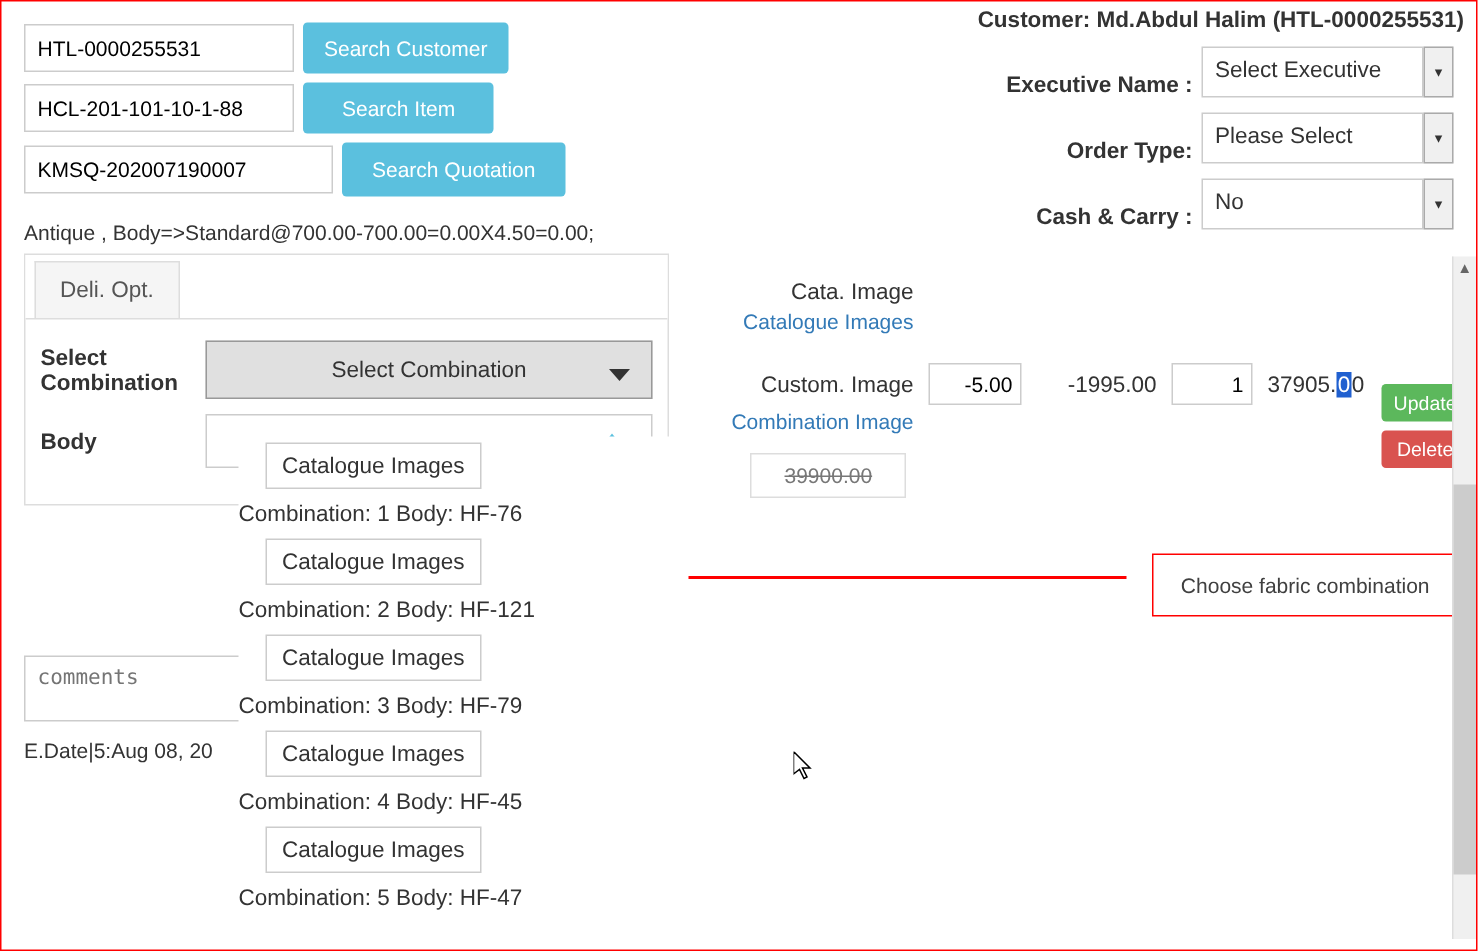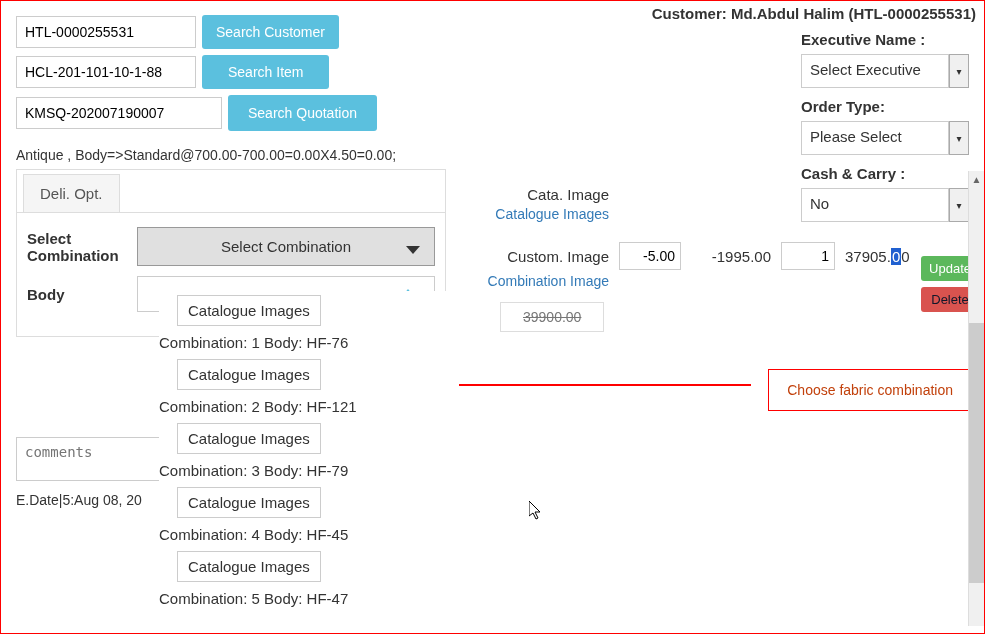--- a/index.html
+++ b/index.html
@@ -6,21 +6,21 @@
 body { font-family: Arial, sans-serif; font-size: 14px; color: #333; background: #fff; width: 985px; height: 634px; position: relative; border: 1px solid red; overflow: hidden; }
 .container { position: relative; width: 100%; height: 100%; padding: 10px 15px; }
 .customer-label { font-weight: bold; font-size: 15px; position: absolute; right: 8px; top: 4px; }
 .left-top { display: flex; flex-direction: column; gap: 6px; margin-top: 4px; }
 .input-row { display: flex; gap: 6px; align-items: center; }
 .text-input { border: 1px solid #ccc; padding: 6px 8px; font-size: 14px; width: 180px; height: 32px; }
 .text-input.wide { width: 206px; }
 .btn-cyan { background: #5bc0de; color: #fff; border: none; padding: 9px 14px; font-size: 14px; cursor: pointer; border-radius: 3px; }
 .btn-cyan.wide { padding: 10px 20px; }
 .right-top { position: absolute; right: 15px; top: 30px; display: flex; flex-direction: column; gap: 10px; }
-.form-row { display: flex; align-items: flex-start; justify-content: flex-end; gap: 6px; flex-direction: column; }
+.form-row { display: flex; align-items: flex-end; justify-content: flex-end; gap: 6px; }
 .form-label { font-weight: bold; font-size: 15px; }
 .select-box { border: 1px solid #ccc; padding: 6px 8px; font-size: 15px; width: 148px; height: 34px; background: #fff; }
 .select-wrap { display: flex; }
 .select-btn { width: 20px; height: 34px; border: 1px solid #aaa; background: #f0f0f0; display: flex; align-items: center; justify-content: center; font-size: 10px; }
 .content-area { position: relative; margin-top: 10px; height: 450px; overflow: hidden; }
 .summary-text { font-size: 14px; color: #333; margin-bottom: 6px; margin-top: 6px;}
 .tabs-panel { border: 1px solid #ddd; width: 430px; background: #fff; }
 .tabs-header { display: flex; border-bottom: 1px solid #ddd; background: #fff; padding-top: 4px; padding-left: 6px; }
 .tab { padding: 10px 16px; font-size: 15px; cursor: pointer; border: 1px solid transparent; }
 .tab.inactive { background: #f5f5f5; color: #555; border: 1px solid #ddd; border-bottom: none; }
@@ -38,24 +38,24 @@
 .right-panel { position: absolute; left: 468px; top: 45px; width: 495px; }
 .rp-row { display: flex; align-items: center; gap: 10px; margin-bottom: 2px; }
 .rp-label { width: 125px; text-align: right; font-size: 15px; }
 .rp-link { color: #337ab7; text-decoration: none; width: 125px; text-align: right; line-height: 1.3; padding-right: 0; }
 .rp-link a { color: #337ab7; text-decoration: none; }
 .rp-num { border: 1px solid #ccc; padding: 5px; width: 62px; text-align: right; font-size: 14px; }
 .rp-static { width: 80px; text-align: right; font-size: 15px; }
 .rp-price { font-size: 15px; }
 .rp-price .hl { background: #2060d0; color: #fff; padding: 0 1px; }
 .btn-green { background: #5cb85c; color: #fff; border: none; padding: 5px 8px; font-size: 13px; border-radius: 3px; }
-.btn-red { background: #d9534f; color: #0f172a; border: none; padding: 5px 8px; font-size: 13px; border-radius: 3px; }
+.btn-red { background: #d9534f; color: #ffffff; border: none; padding: 5px 8px; font-size: 13px; border-radius: 3px; }
 .btn-stack { display: flex; flex-direction: column; gap: 6px; position: absolute; right: 0; top: 70px; }
 .strikethrough { text-decoration: line-through; color: #777; display: inline-block; border: 1px solid #ddd; padding: 6px 22px; margin-left: 4px;}
-.annotation-box { position: absolute; right: 12px; top: 368px; border: 1px solid red; color: #c2410c; padding: 12px 18px; font-size: 14px; background: #fff; }
+.annotation-box { position: absolute; right: 12px; top: 368px; border: 1px solid red; color: #404040; padding: 12px 18px; font-size: 14px; background: #fff; }
 .arrow-line { position: absolute; top: 383px; left: 315px; width: 435px; height: 2px; background: red; }
 .arrow-head { position: absolute; top: 377px; left: 307px; width: 0; height: 0; border-top: 7px solid transparent; border-bottom: 7px solid transparent; border-right: 14px solid red; }
 .comments-box { border: 1px solid #ccc; width: 430px; height: 44px; padding: 6px 8px; color: #aaa; font-size: 14px; margin-top: 100px; resize: none; }
 .edate { font-size: 14px; margin-top: 8px; color: #333; }
 .scrollbar-v1 { position: absolute; right: 0; top: 170px; width: 16px; height: 455px; background: #f0f0f0; border-left: 1px solid #ddd; }
 .sb-arrow { height: 16px; display: flex; align-items: center; justify-content: center; font-size: 10px; color: #666; }
 .sb-thumb1 { position: absolute; top: 152px; width: 16px; height: 260px; background: #ccc; }
 .cursor { position: absolute; left: 528px; top: 500px; font-size: 18px; color: #333; }
 .top-rows-wrap { display:flex; }
 </style>

